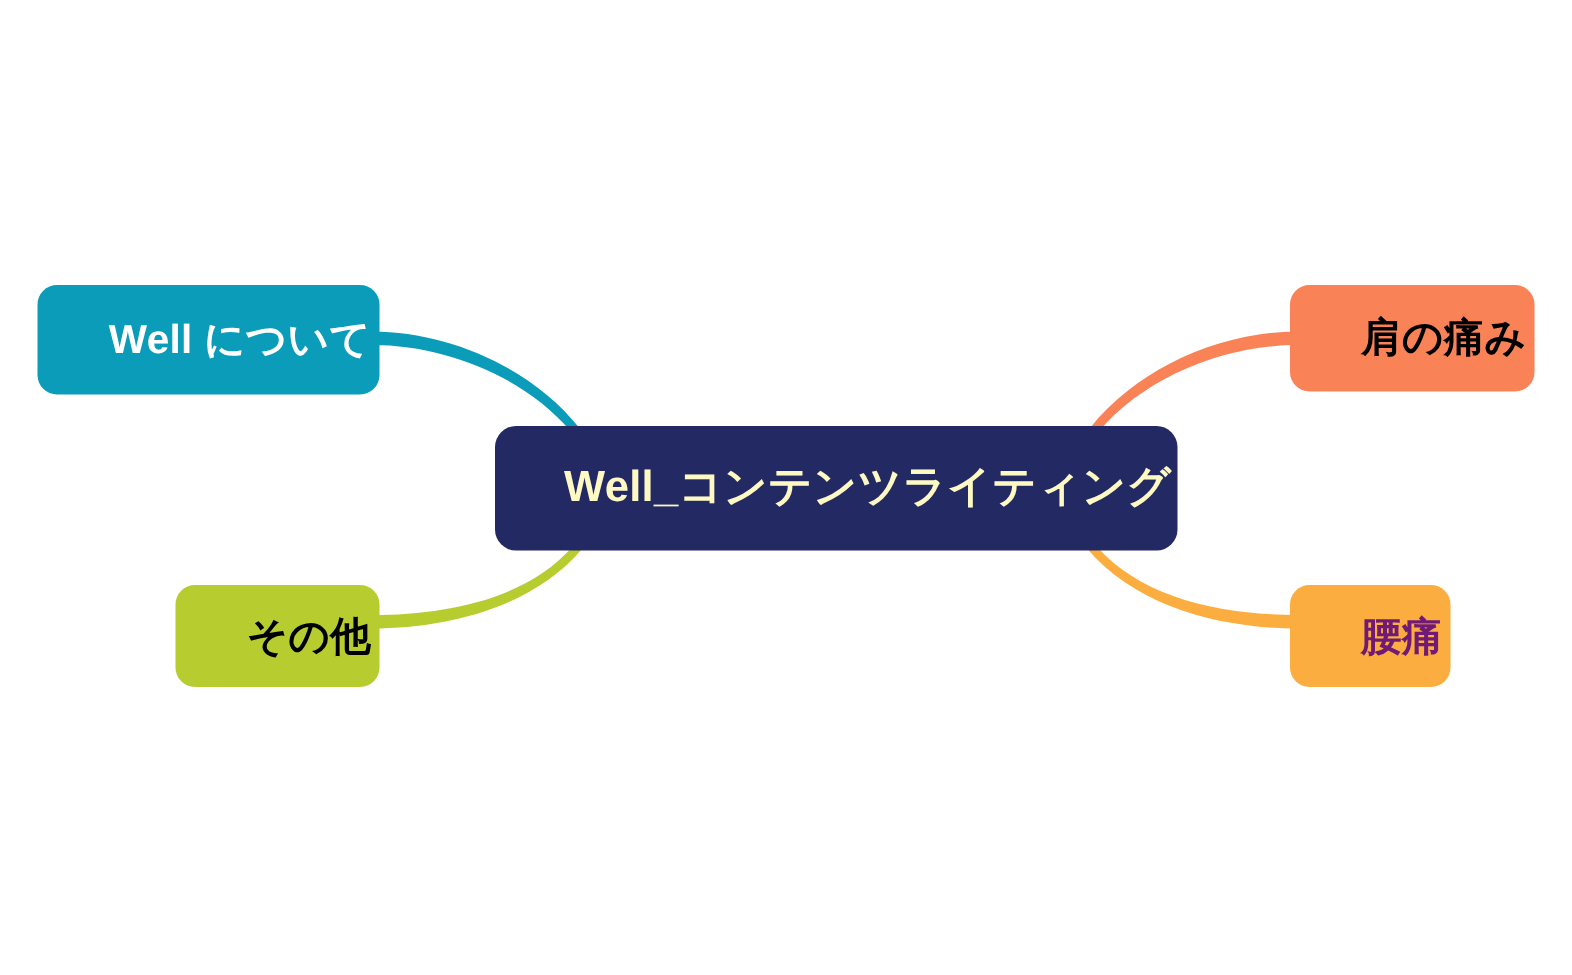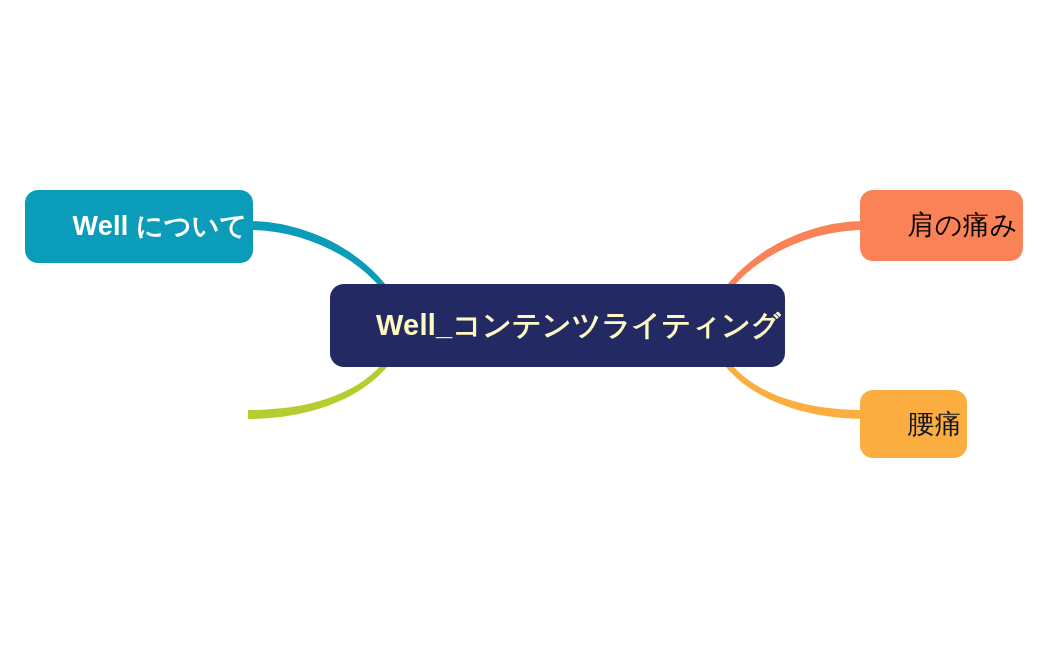--- a/index.html
+++ b/index.html
@@ -50,21 +50,21 @@
     font-size: 29px;
     font-weight: 700;
     letter-spacing: 0.2px;
   }
   .branch-label {
     font-size: 27px;
     font-weight: 700;
     letter-spacing: 0.2px;
   }
   .branch-label-plain {
-    font-weight: 400;
+    font-weight: 700;
   }
 </style>
 </head>
 <body>
 
 <div id="canvas" style="width: 1048px; height: 650px; background: rgb(255, 255, 255);">
 
   <svg id="edges" viewBox="0 0 1048 650" xmlns="http://www.w3.org/2000/svg">
 
     <path id="edge-0" fill="#0a9cb9" stroke="none" d="M 248 221
@@ -97,18 +97,21 @@
   </div>
 
   <div class="node node-branch" id="node-branch-0" style="left: 25px; top: 190px; width: 228px; height: 73px; background: rgb(10, 156, 185); color: rgb(255, 255, 255);">
     <span class="node-label branch-label">Well について</span>
   </div>
 
   <div class="node node-branch" id="node-branch-1" style="left: 860px; top: 190px; width: 163px; height: 71px; background: rgb(249, 130, 87); color: rgb(0, 0, 0);">
     <span class="node-label branch-label branch-label-plain">肩の痛み</span>
   </div>
 
+  <div class="node node-branch" id="node-branch-2" style="left: 117px; top: 390px; width: 136px; height: 68px; background: rgb(183, 204, 46); color: rgb(0, 0, 0);">
+    <span class="node-label branch-label branch-label-plain">その他</span>
+  </div>
 
-  <div class="node node-branch" id="node-branch-3" style="left: 860px; top: 390px; width: 107px; height: 68px; background: rgb(251, 173, 63); color: #0f172a; text-align: right;">
+  <div class="node node-branch" id="node-branch-3" style="left: 860px; top: 390px; width: 107px; height: 68px; background: rgb(251, 173, 63); color: #701a75; text-align: right;">
     <span class="node-label branch-label branch-label-plain">腰痛</span>
   </div>
 
 </div>
 
 </body></html>

